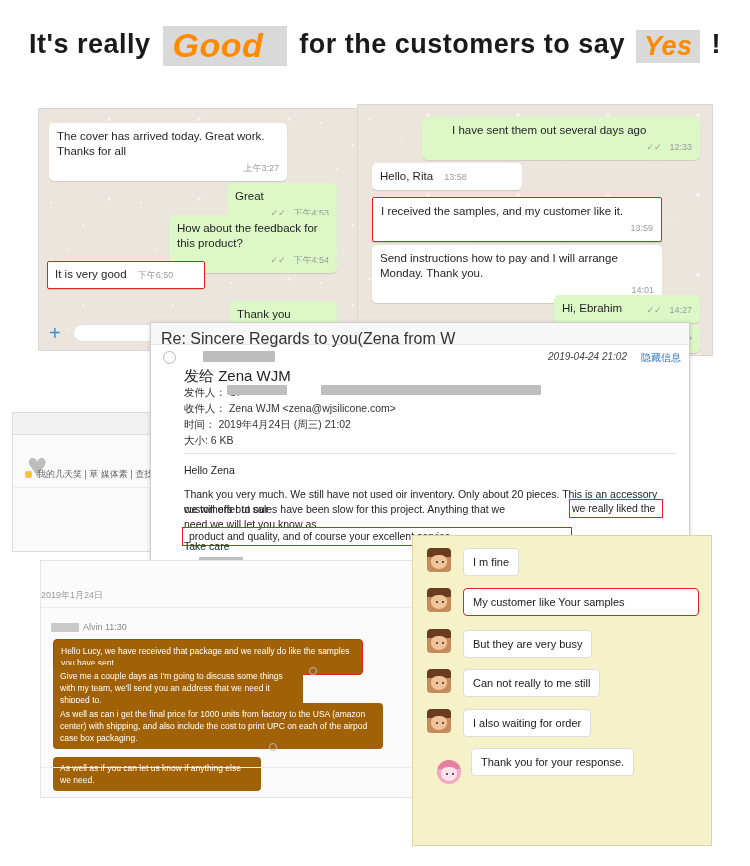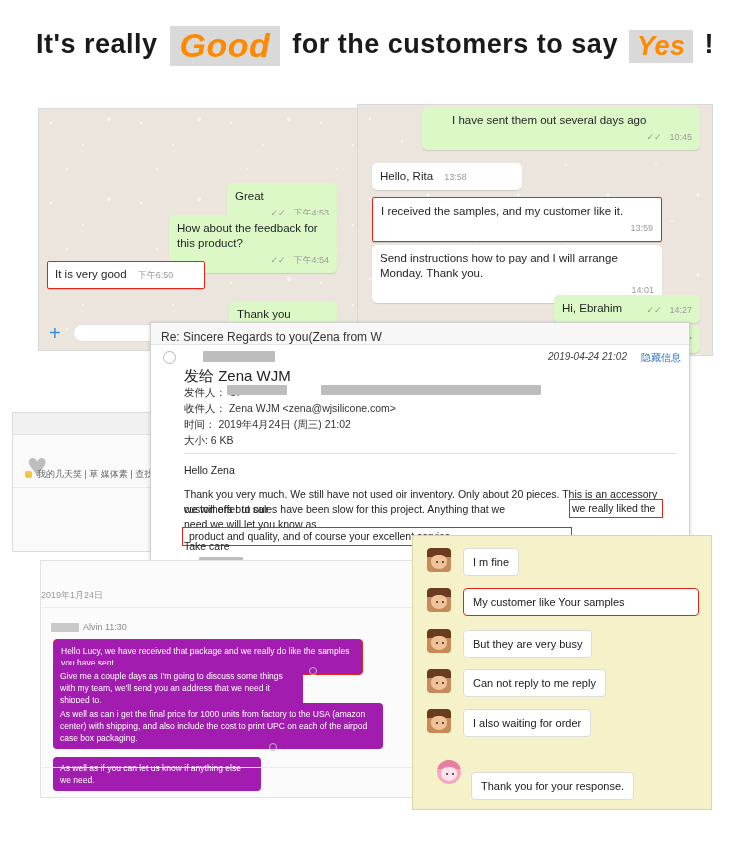--- a/index.html
+++ b/index.html
@@ -27,21 +27,21 @@
     letter-spacing: 0.5px;
     white-space: nowrap;
   }
   .headline .hl-good {
     display: inline-block;
     background: #d9d9d9;
     color: #ff8a00;
     font-style: italic;
     font-weight: bold;
     font-size: 34px;
-    padding: 1px 10px 3px 10px;
+    padding: 1px 24px 3px 10px;
     margin: 0 4px;
     line-height: 36px;
     vertical-align: -4px;
   }
   .headline .hl-yes {
     display: inline-block;
     background: #d9d9d9;
     color: #ff8a00;
     font-style: italic;
     font-weight: bold;
@@ -100,21 +100,21 @@
 
   
   #panelEmail {
     left: 150px; top: 322px; width: 540px; height: 260px;
     background: #ffffff;
     box-shadow: 0 1px 4px rgba(0,0,0,.18);
     border: 1px solid #cfcfcf;
   }
   .em-title {
     position: absolute; left: 10px; top: 7px;
-    font-size: 12px; color: #333; font-weight: normal;
+    font-size: 16px; color: #333; font-weight: normal;
   }
   .em-avatar {
     position: absolute; left: 12px; top: 28px;
     width: 13px; height: 13px; border-radius: 50%;
     border: 1.5px solid #b7b7b7; background: #fff;
   }
   .em-sender {
     position: absolute; left: 33px; top: 27px;
     font-size: 15px; color: #222;
   }
@@ -176,37 +176,37 @@
     font-size: 9px; color: #9a9a9a;
   }
   .ch-name {
     position: absolute; font-size: 9px; color: #8a8a8a;
   }
   .ch-redact {
     position: absolute; background: #c9c9c9; border-radius: 1px;
   }
   .ch-bub {
     position: absolute;
-    background: #a21caf;
+    background: #a16207;
     color: #ffffff;
     font-size: 8.5px;
     line-height: 12px;
     border-radius: 4px;
     padding: 5px 7px;
   }
   .ch-bub.red { border: 1.5px solid #e2231a; }
   .ch-tools {
     position: absolute; right: 10px;
     font-size: 11px; color: #9a9a9a;
   }
   .ch-sep { position: absolute; left: 0; right: 0; border-top: 1px solid #ececec; }
 
   
   #panelMsg {
-    left: 412px; top: 535px; width: 300px; height: 275px;
+    left: 412px; top: 535px; width: 300px; height: 311px;
     background: #f5f2c9; border: 1px solid #d9d6a8;
   }
   .msg-av {
     position: absolute;
     width: 24px; height: 24px; border-radius: 4px;
     background: #c58b5a;
     overflow: hidden;
   }
   .msg-av .hair {
     position: absolute; left: 0; top: 0; width: 24px; height: 9px;
@@ -242,20 +242,24 @@
   <div class="headline">
     <span>It's really</span>
     <span class="hl-good">Good</span>
     <span>for the customers to say</span>
     <span class="hl-yes">Yes</span>
     <span class="hl-excl">!</span>
   </div>
 
   <div class="panel wa" id="panelA">
 
+    <div class="bub in" style="left:10px; top:14px; width:238px;">
+      <span class="txt">The cover has arrived today. Great work. Thanks for all</span>
+      <span class="meta">上午3:27</span>
+    </div>
 
     <div class="bub out" style="left:188px; top:74px; width:110px;">
       <span class="txt">Great</span>
       <span class="meta">下午4:53</span>
         <span class="meta tick">✓✓</span>
     </div>
 
     <div class="bub out" style="left:130px; top:106px; width:168px;">
       <span class="txt">How about the feedback for this product?</span>
       <span class="meta">下午4:54</span>
@@ -276,23 +280,23 @@
     <div class="bub out" style="left:148px; top:224px; width:150px;">
       <span class="txt">That</span>
     </div>
 
     <div style="position:absolute; left:10px; bottom:5px; font-size:20px; color:#3b8ed0;">+</div>
     <div style="position:absolute; left:34px; bottom:8px; width:270px; height:18px; background:#fff; border-radius:9px; border:1px solid #e0e0e0;"></div>
   </div>
 
   <div class="panel wa" id="panelB">
 
-    <div class="bub out" style="left:64px; top:2px; width:278px;padding-left:30px;">
+    <div class="bub out" style="left:64px; top:12px; width:278px;padding-left:30px;">
       <span class="txt">I have sent them out several days ago</span>
-      <span class="meta">10:45</span>
+      <span class="meta">12:33</span>
         <span class="meta tick">✓✓</span>
     </div>
 
     <div class="bub in inline" style="left:14px; top:58px; width:150px;">
       <span class="txt" style="display:inline">Hello, Rita</span>
       <span class="meta">13:58</span>
     </div>
 
     <div class="bub in hi-box" style="left:14px; top:92px; width:290px;">
       <span class="txt">I received the samples, and my customer like it.</span>
@@ -412,32 +416,32 @@
         <div class="eye" style="left:15px;"></div>
     </div>
     <div class="msg-bub" style="left:50px; top:94px;">But they are very busy</div>
 
     <div class="msg-av" style="left:14px; top:133px;">
       <div class="hair"></div>
         <div class="face"></div>
       <div class="eye" style="left:9px;"></div>
         <div class="eye" style="left:15px;"></div>
     </div>
-    <div class="msg-bub" style="left:50px; top:133px;">Can not reply to me reply</div>
+    <div class="msg-bub" style="left:50px; top:133px;">Can not really to me still</div>
 
     <div class="msg-av" style="left:14px; top:173px;">
       <div class="hair"></div>
         <div class="face"></div>
       <div class="eye" style="left:9px;"></div>
         <div class="eye" style="left:15px;"></div>
     </div>
     <div class="msg-bub" style="left:50px; top:173px;">I also waiting for order</div>
 
     <div class="msg-av pink" style="left:24px; top:224px; border-radius:50%;">
       <div class="hair" style="border-radius:12px 12px 0 0;"></div>
         <div class="face"></div>
       <div class="eye" style="left:9px;"></div>
         <div class="eye" style="left:15px;"></div>
     </div>
-    <div class="msg-bub" style="left:58px; top:236px;">Thank you for your response.</div>
+    <div class="msg-bub" style="left:58px; top:212px;">Thank you for your response.</div>
   </div>
 
 </div>
 
 </body></html>

